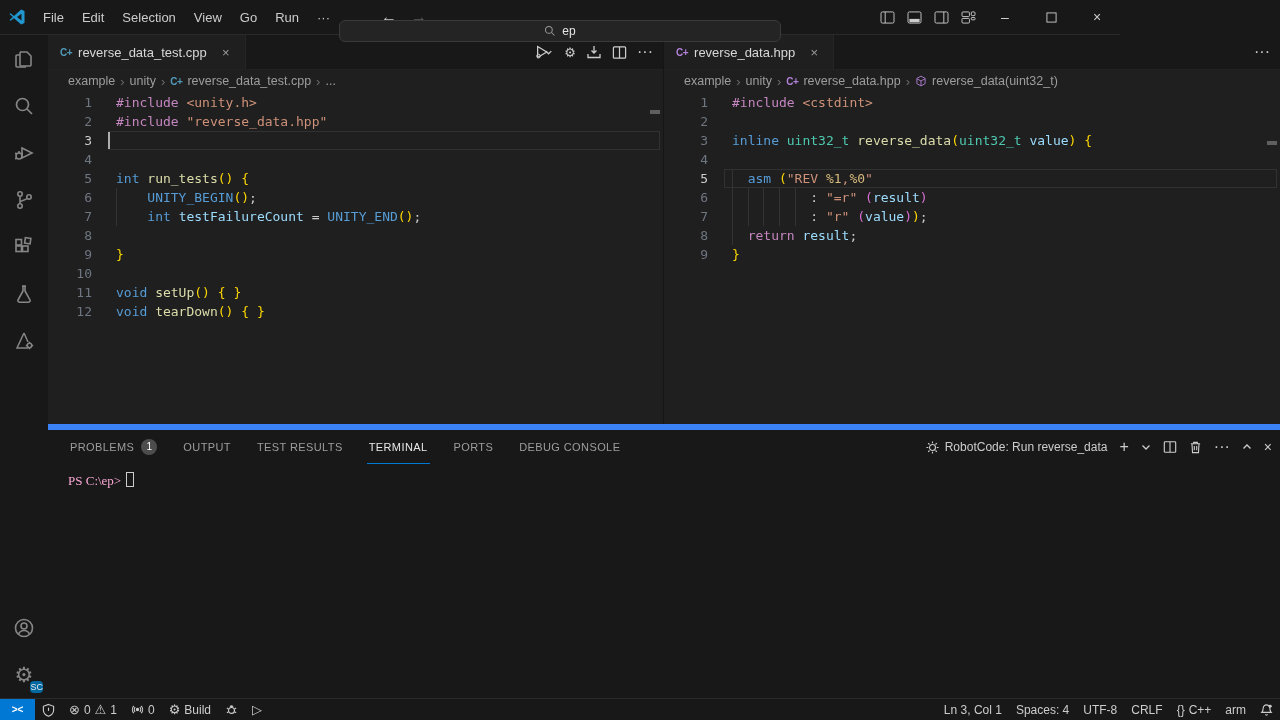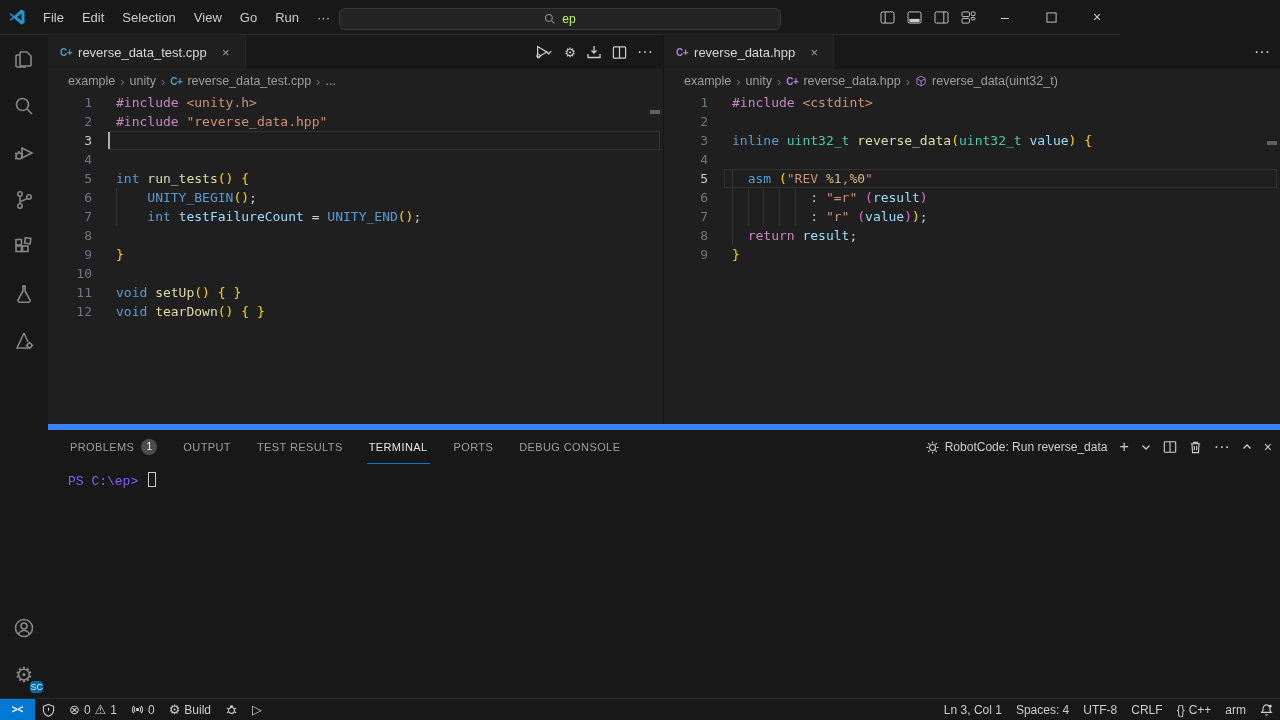--- a/index.html
+++ b/index.html
@@ -8,23 +8,23 @@
   .i { display:inline-flex; align-items:center; justify-content:center; }
   svg { display:block; }
 
   
   .titlebar { position:absolute; top:0; left:0; width:1120px; height:35px; background:#181818;
               border-bottom:1px solid #2a2a2a; display:flex; align-items:center; z-index:10; }
   .vslogo { width:34px; display:flex; justify-content:center; }
   .menu-item { padding:0 9px; font-size:13px; color:#cccccc; height:26px; display:flex; align-items:center; border-radius:5px; }
   .nav-arrows { margin-left:42px; display:flex; gap:14px; align-items:center; }
   .nav-arrows .dim { color:#5a5a5a; }
-  .cmd-center { position:absolute; left:50%; top:8px; transform:translateX(-50%); width:442px; height:22px;
+  .cmd-center { position:absolute; left:50%; top:20px; transform:translateX(-50%); width:442px; height:22px;
                 background:#242424; border:1px solid #3a3a3a; border-radius:6px; display:flex; align-items:center;
-                justify-content:center; gap:6px; color:#bef264; font-size:12px; }
+                justify-content:center; gap:6px; color:#e5e5e5; font-size:12px; }
   .win-icons { margin-left:auto; display:flex; align-items:center; height:100%; }
   .layout-btn { width:27px; height:24px; display:flex; align-items:center; justify-content:center; color:#cccccc; }
   .win-btn { width:46px; height:35px; display:flex; align-items:center; justify-content:center; font-size:14px; color:#cccccc; }
 
   
   .activitybar { position:absolute; left:0; top:35px; bottom:22px; width:48px; background:#181818; display:flex; flex-direction:column; align-items:center; }
   .ab-icon { width:48px; height:47px; display:flex; align-items:center; justify-content:center; color:#868686; position:relative; }
   .ab-bottom { margin-top:auto; display:flex; flex-direction:column; align-items:center; }
   .gear-badge { position:absolute; right:5px; bottom:5px; background:#0369a1; color:#e8e8e8; font-size:9px;
                 padding:1px 0; border-radius:4px; line-height:10px; }
@@ -59,21 +59,21 @@
   .ruler-mark { position:absolute; width:10px; height:4px; background:#5f5f5f; }
 
   
   .panel { position:absolute; left:48px; right:0; top:424px; bottom:22px; background:#181818; border-top:6px solid #3b82f6; }
   .panel-header { height:34px; display:flex; align-items:center; padding:0 8px 0 20px; }
   .panel-tab { font-size:11px; letter-spacing:0.4px; color:#9d9d9d; padding:0 2px; margin-right:22px; height:34px; display:flex; align-items:center; gap:7px; border-bottom:1px solid transparent; }
   .panel-tab.on { color:#e7e7e7; border-bottom:1px solid #0078d4; }
   .badge { background:#4d4d4d; color:#ffffff; border-radius:50%; width:16px; height:16px; font-size:10px; display:flex; align-items:center; justify-content:center; letter-spacing:0; }
   .panel-right { margin-left:auto; display:flex; align-items:center; gap:12px; color:#cccccc; }
   .pr-label { font-size:12px; color:#cccccc; display:flex; align-items:center; gap:5px; }
-  .terminal { padding:8px 0 0 20px; font-family:Liberation Mono, monospace; font-size:13px; color:#8b5cf6; }
+  .terminal { padding:8px 0 0 20px; font-family:Liberation Serif, serif; font-size:13px; color:#f9a8d4; }
   .tcursor { display:inline-block; width:8px; height:15px; border:1px solid #cccccc; vertical-align:-2px; margin-left:2px; }
 
   
   .statusbar { position:absolute; left:0; right:0; bottom:0; height:22px; background:#181818; border-top:1px solid #2a2a2a;
                display:flex; align-items:center; font-size:12px; color:#cccccc; }
   .sb-item { display:flex; align-items:center; gap:4px; padding:0 7px; height:22px; }
   .sb-remote { background:#0078d4; color:#ffffff; width:35px; justify-content:center; font-weight:bold; font-size:10px; padding:0; }
   .sb-right { margin-left:auto; display:flex; align-items:center; }
   .glyph { font-size:13px; line-height:1; }
 </style>

